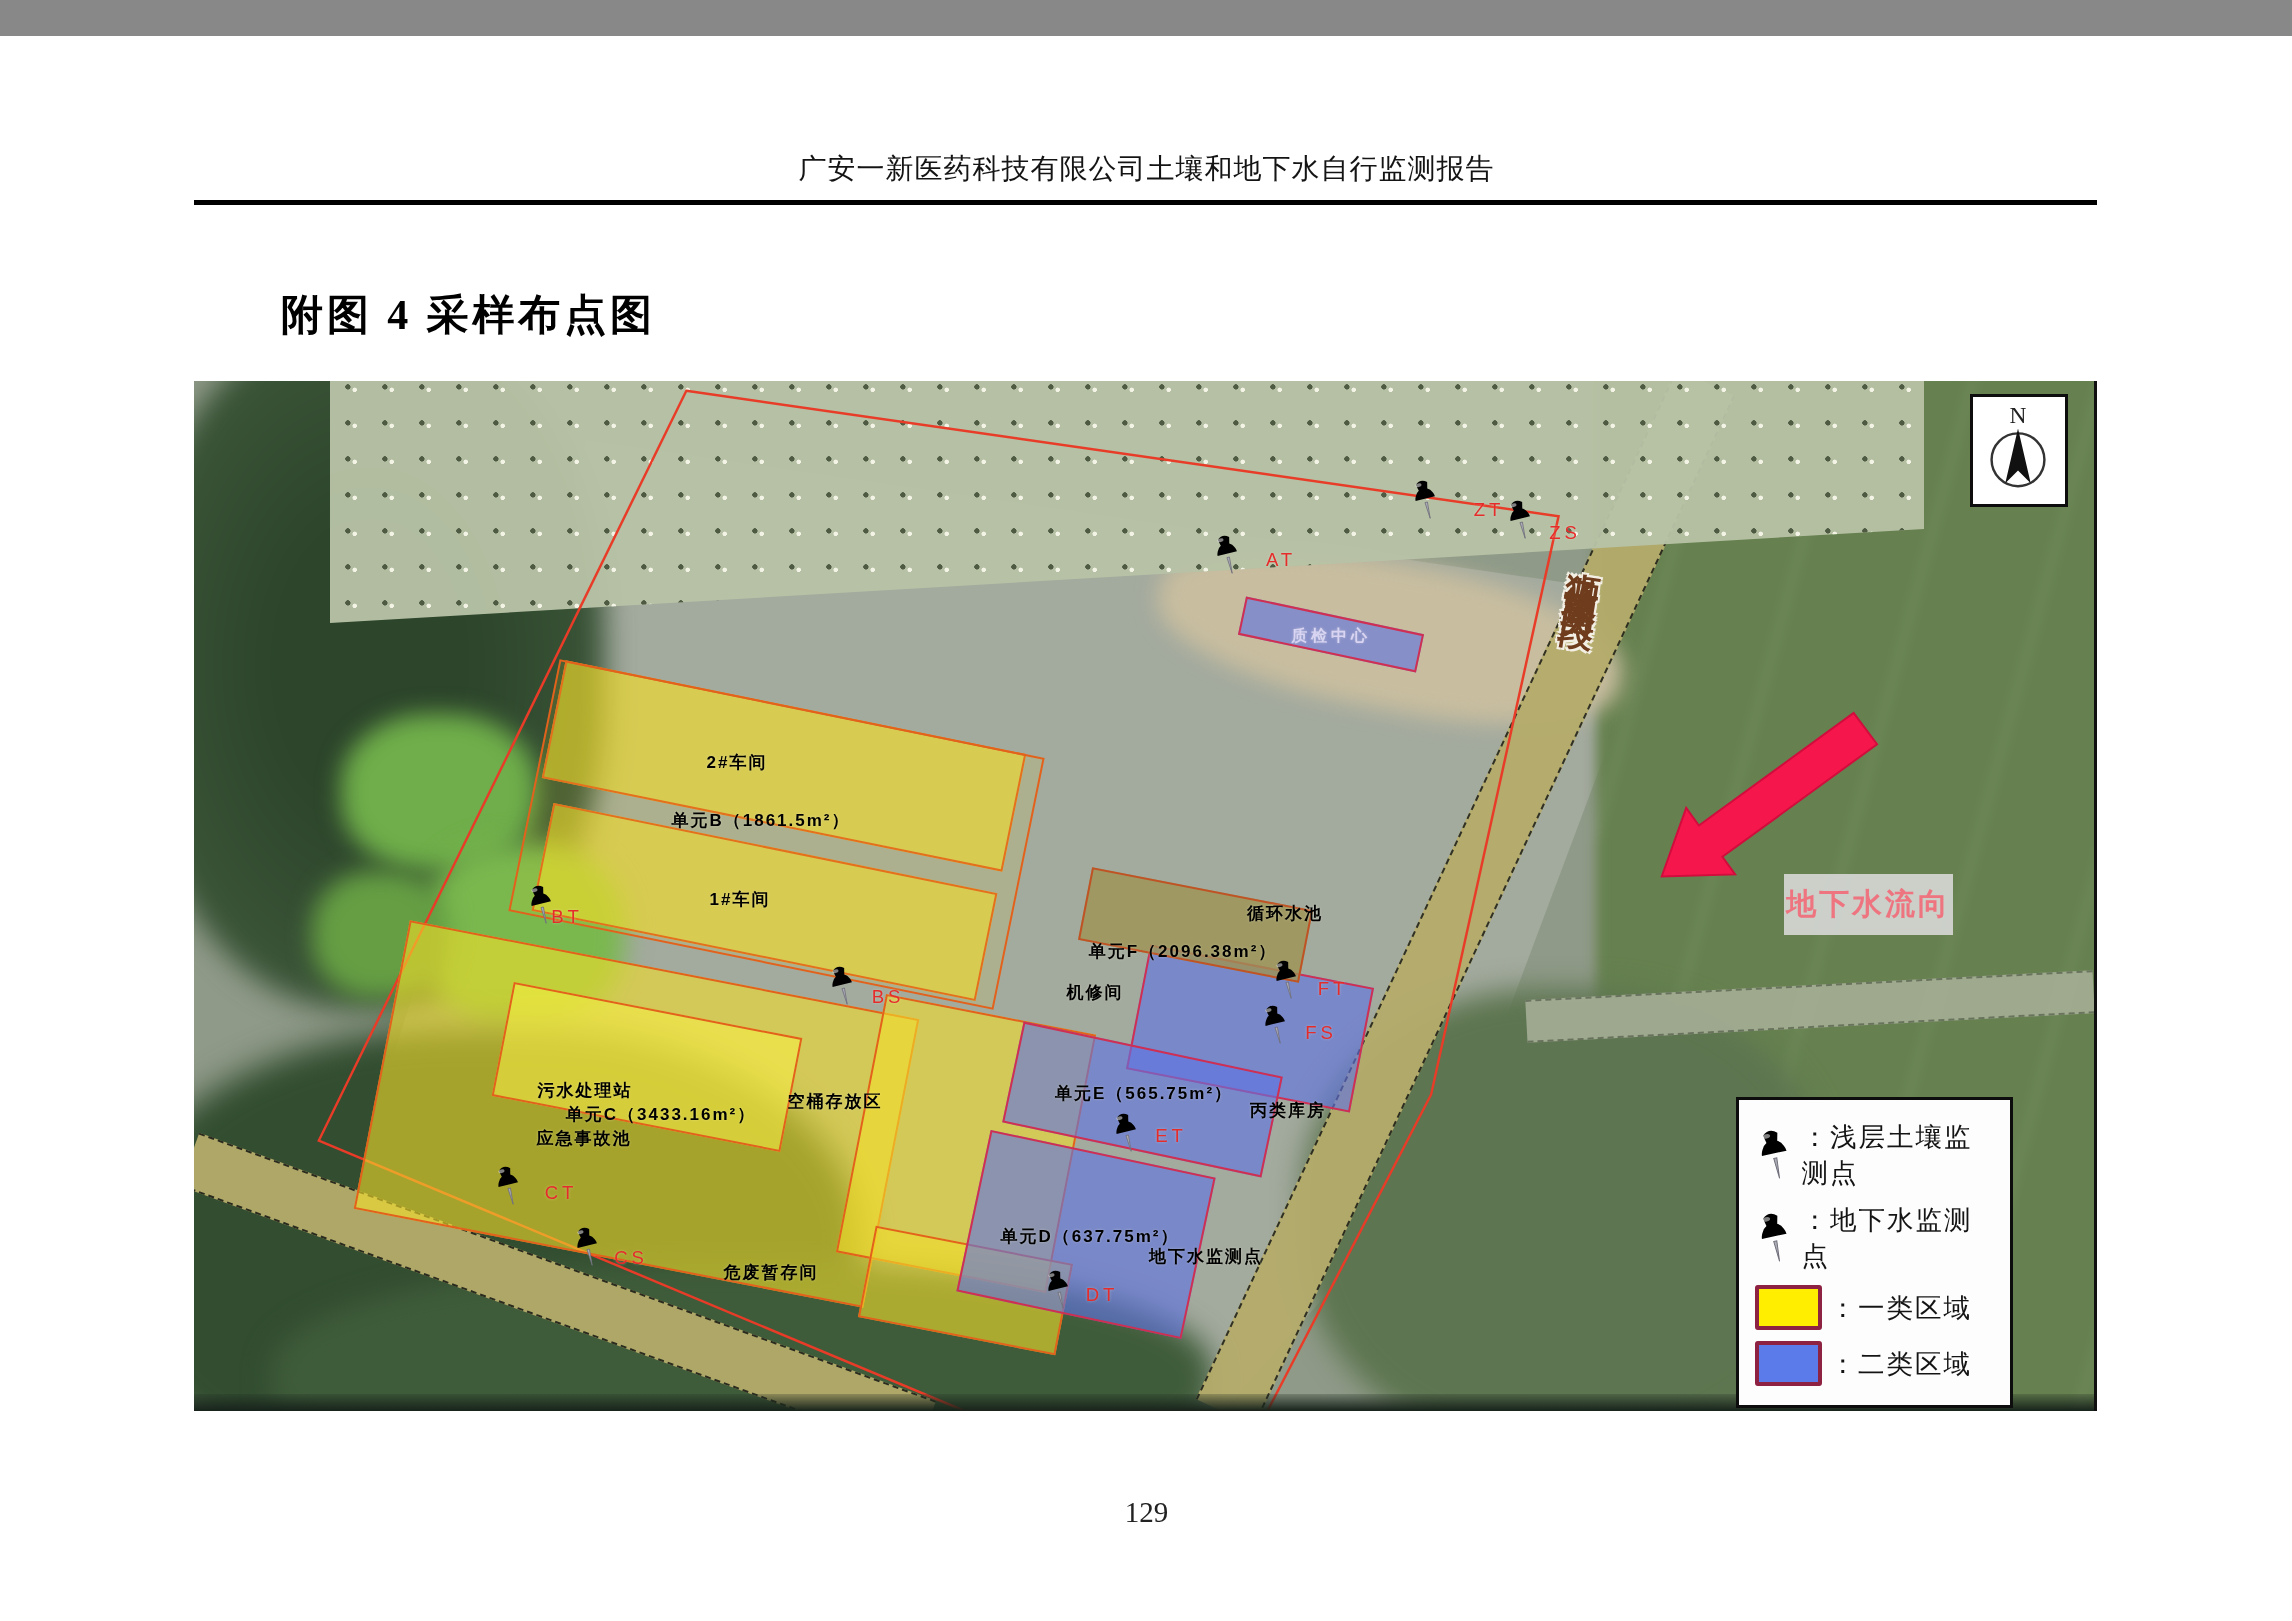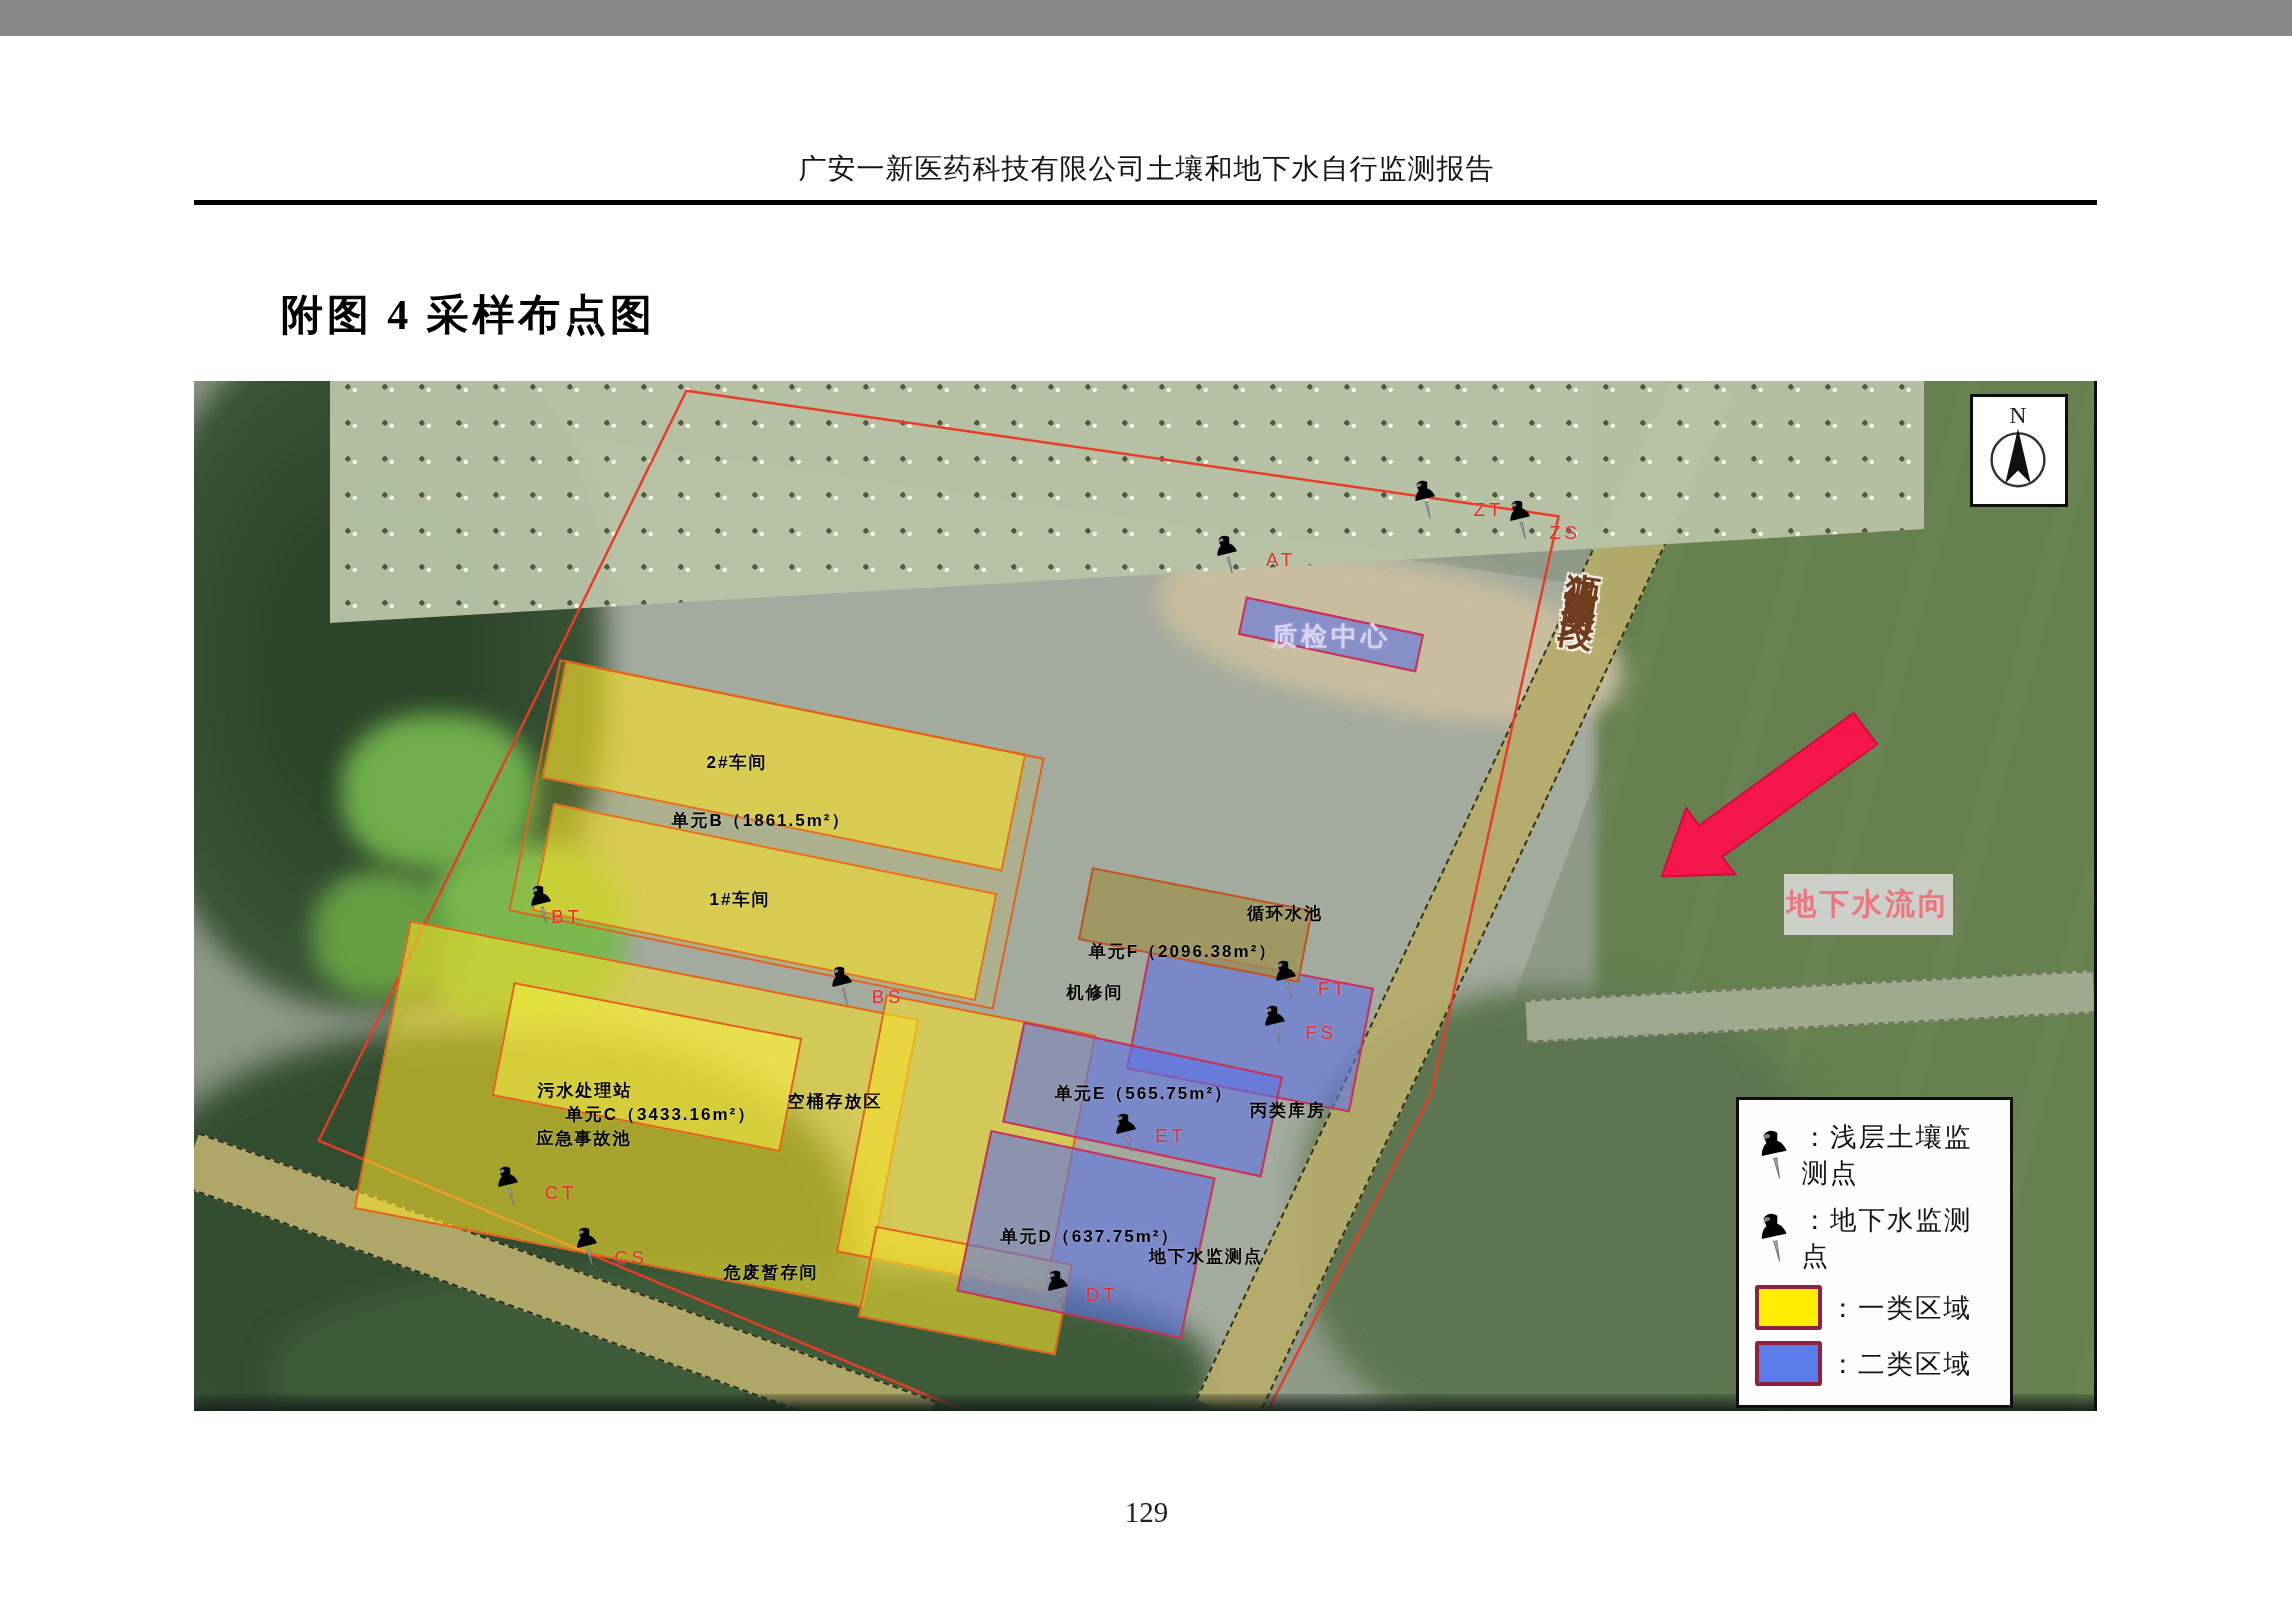--- a/index.html
+++ b/index.html
@@ -47,21 +47,21 @@
   .building{position:absolute;border:2px solid;box-sizing:border-box;z-index:6;}
   .building.yellow{background:rgba(243,222,41,.60);border-color:#e2611c;}
   .building.yellow-bright{background:rgba(252,240,70,.55);border-color:#e2611c;}
   .building.outline{background:rgba(243,222,41,.12);border-color:#e2611c;}
   .building.blue{background:rgba(95,115,228,.62);border-color:#cf2f52;}
   .building.tan{background:rgba(158,148,82,.80);border-color:#c05325;}
 
   .map-label{position:absolute;transform:translate(-50%,-50%);color:#000000;font-weight:bold;
       font-family:"Liberation Sans","DejaVu Sans",sans-serif;font-size:17px;white-space:nowrap;
       letter-spacing:2px;z-index:20;text-shadow:0 0 2.9px rgba(255,255,230,.35);}
-  .map-label.onblue{color:#d8d4f2;font-size:26px;letter-spacing:3.9px;}
+  .map-label.onblue{color:#d8d4f2;font-size:16px;letter-spacing:3.9px;}
   .pin-label{position:absolute;transform:translate(-50%,-50%);color:#e62b2b;font-weight:normal;
       font-family:"Liberation Sans","DejaVu Sans",sans-serif;font-size:18.6px;letter-spacing:3.9px;z-index:31;
       text-shadow:0 0 2.9px rgba(255,255,230,.35);}
   svg.pin{position:absolute;overflow:visible;transform:rotate(-14deg);z-index:30;}
   .pin-spike{fill:#adadb8;stroke:#70707c;stroke-width:.8;}
   .pin-shine{fill:rgba(255,255,255,.5);}
 
   .road-name{position:absolute;left:1368px;top:165px;writing-mode:vertical-rl;text-orientation:upright;
       font-size:35px;font-weight:bold;color:#6f3d1d;letter-spacing:6.9px;transform:rotate(9deg);z-index:8;
       font-family:"Liberation Sans","DejaVu Sans",sans-serif;

